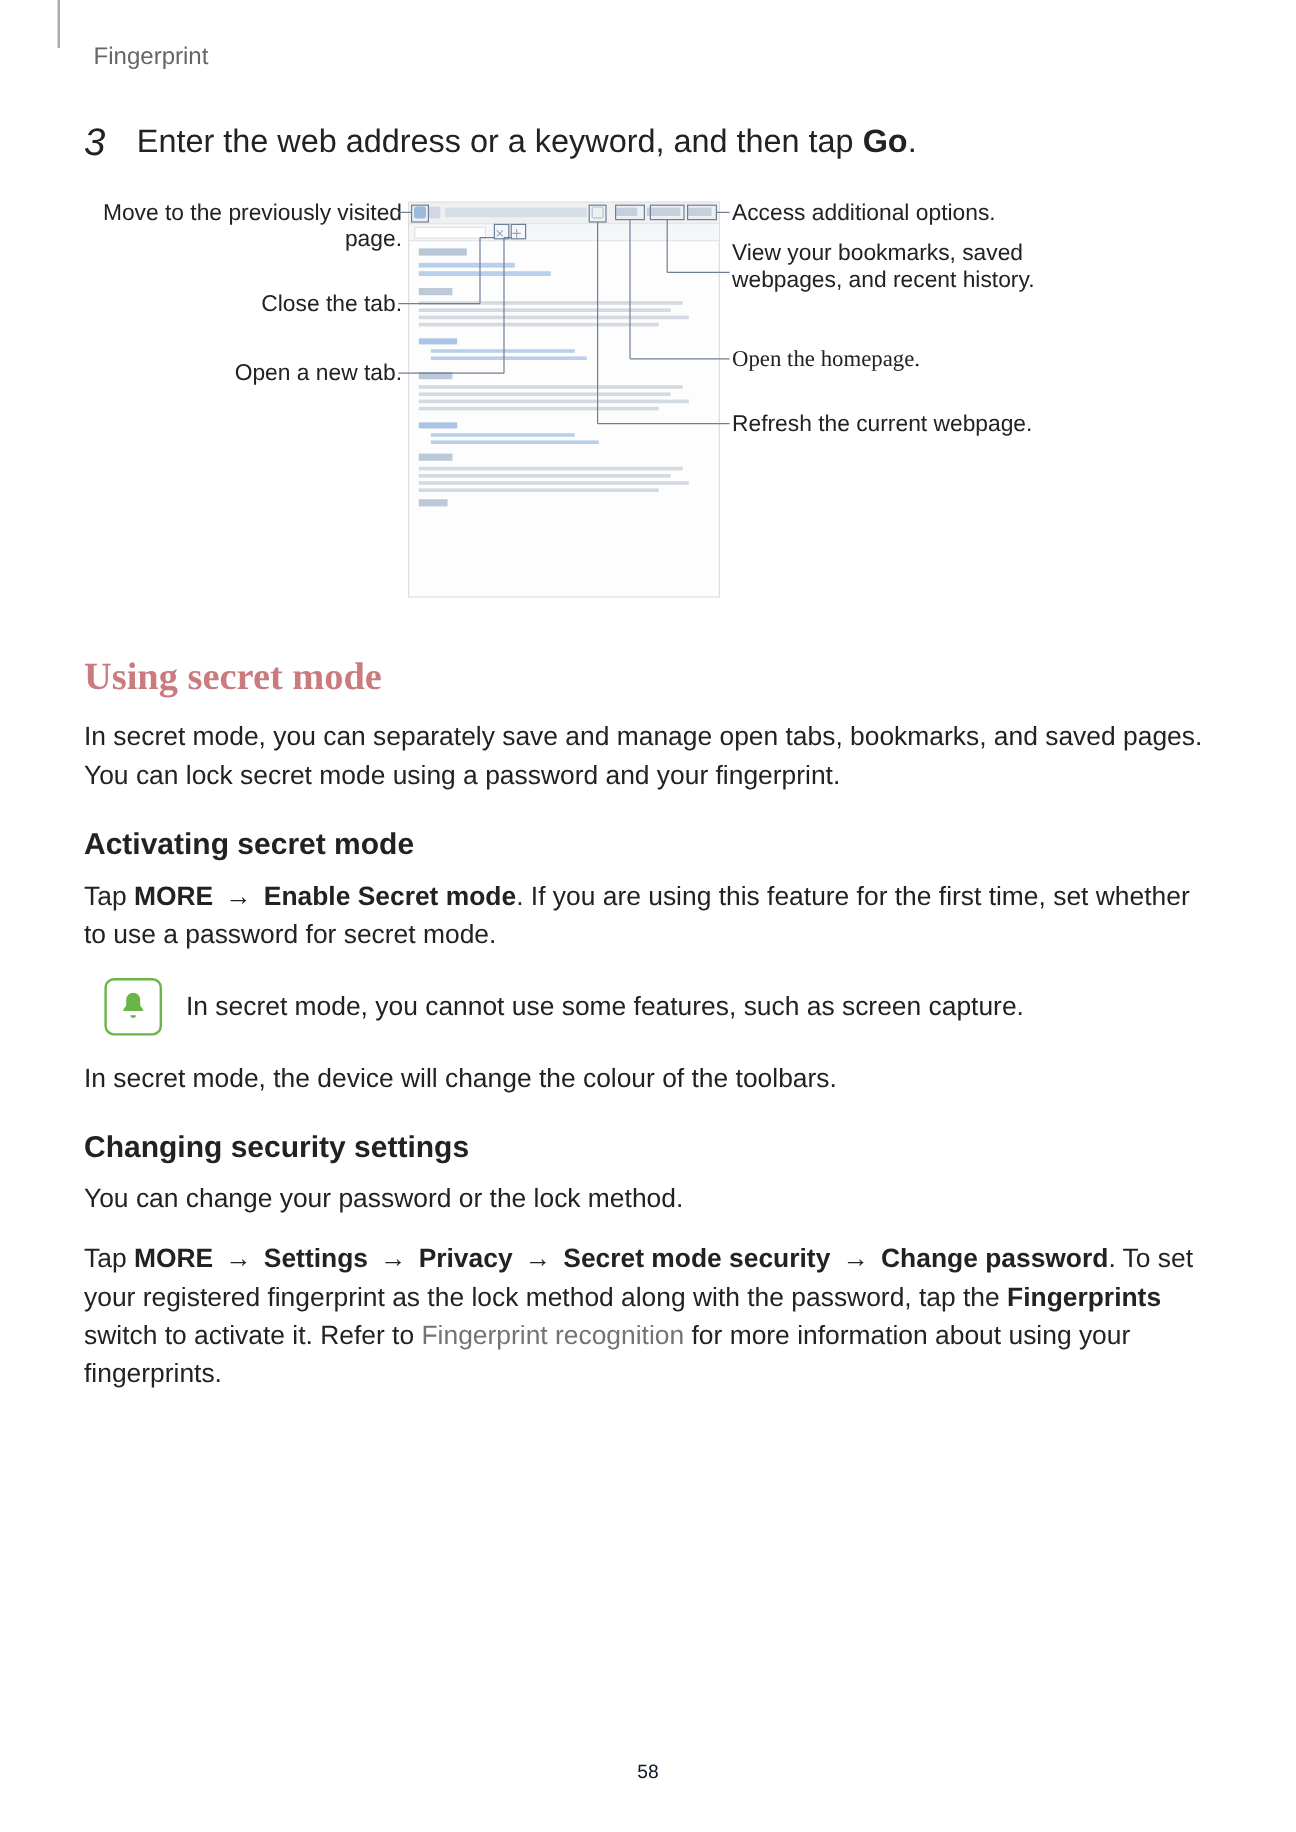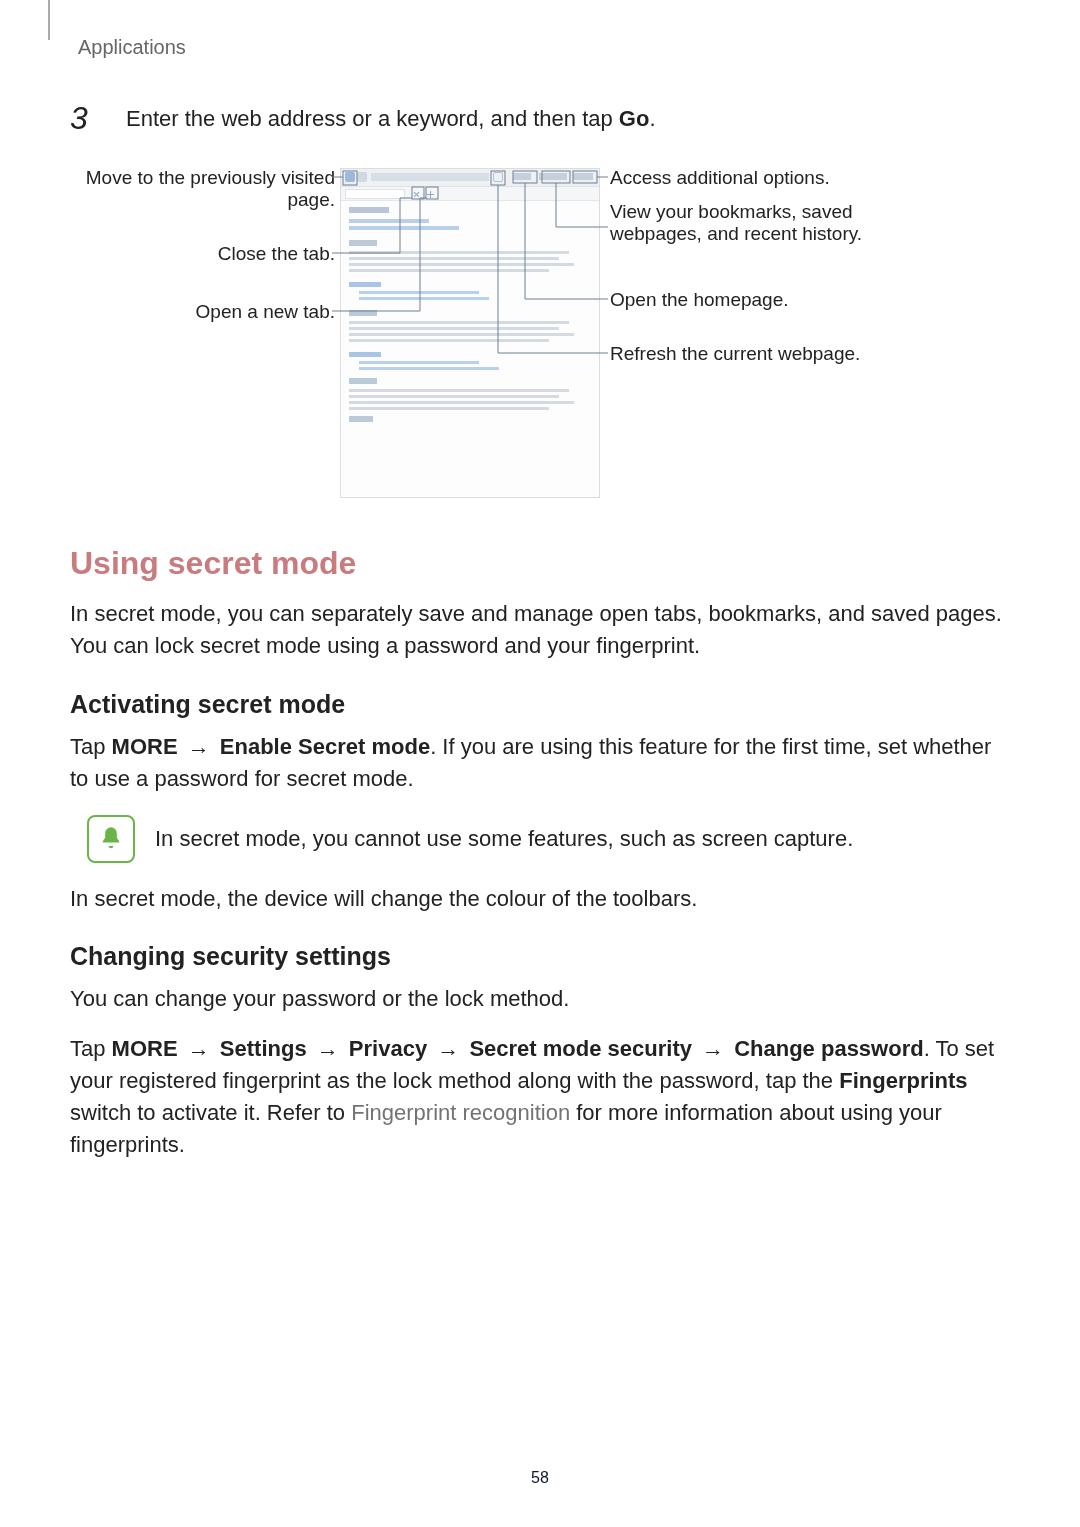--- a/index.html
+++ b/index.html
@@ -38,22 +38,21 @@
       margin-bottom: 28px;
     }
     .step-number {
       font-size: 32px;
       font-style: italic;
       font-weight: 400;
       margin-right: 22px;
       width: 22px;
     }
     .step-text {
-      font-size: 22px;
-      margin-left: 12px;
+      font-size: 27px;
     }
     .step-text .bold { font-weight: 700; }
     .para {
       font-size: 22px;
       line-height: 1.45;
       margin-bottom: 18px;
     }
     .diagram-area {
       position: relative;
       width: 940px;
@@ -109,20 +108,21 @@
     .gray-lines .gray-line:nth-child(4){width:200px;}
     .blue-head{width:32px;height:5px;background:#a9c4e5;margin-top:10px;margin-bottom:4px;}
     .blue-bullet{height:3px;background:#b9d0ec;margin-bottom:3px;margin-left:10px;width:120px;}
     svg.callouts { position:absolute; left:0; top:0; width:940px; height:350px; pointer-events:none;}
     h2.section {
       color: #c97b7e;
       font-size: 32px;
       font-weight: 700;
       margin-top: 20px;
       margin-bottom: 16px;
+      font-family: Liberation Serif, serif;
     }
     h3.subsection {
       font-size: 25px;
       font-weight: 700;
       margin-top: 28px;
       margin-bottom: 12px;
     }
     .bold { font-weight: 700; }
     .arrow { padding: 0 4px; }
     .note-row {
@@ -146,21 +146,21 @@
       width: 100%;
       text-align: center;
       font-size: 16px;
       color: #0f172a;
     }
   </style>
 </head>
 <body>
 
 <div class="tab-marker"></div>
-<div class="breadcrumb">Applications</div>
+<div class="breadcrumb">Fingerprint</div>
 
 <div class="page-content">
 
   <div class="step-row">
     <div class="step-number">3</div>
     <div class="step-text">
       <span>Enter the web address or a keyword, and then tap </span><span class="bold">Go</span><span>.</span>
     </div>
   </div>
 
@@ -218,21 +218,21 @@
             <div class="gray-line"></div>
             <div class="gray-line"></div>
         </div>
         <div class="sect-head" style="margin-top:6px;width:24px;"></div>
       </div>
     </div>
 
     <div class="right-labels">
       <div class="dlabel rl" style="top:2px;">Access additional options.</div>
       <div class="dlabel rl" style="top:36px;">View your bookmarks, saved webpages, and recent history.</div>
-      <div class="dlabel rl" style="top:124px;">Open the homepage.</div>
+      <div class="dlabel rl" style="top:124px;font-family:Liberation Serif, serif;">Open the homepage.</div>
       <div class="dlabel rl" style="top:178px;">Refresh the current webpage.</div>
     </div>
 
     <svg class="callouts">
       <g stroke="#6d7f97" stroke-width="1" fill="none">
         <rect x="273" y="6" width="14" height="14"></rect>
         <line x1="262" y1="12" x2="273" y2="12"></line>
         <rect x="342" y="22" width="12" height="12"></rect>
         <line x1="262" y1="88" x2="330" y2="88"></line>
           <line x1="330" y1="88" x2="330" y2="33"></line>

